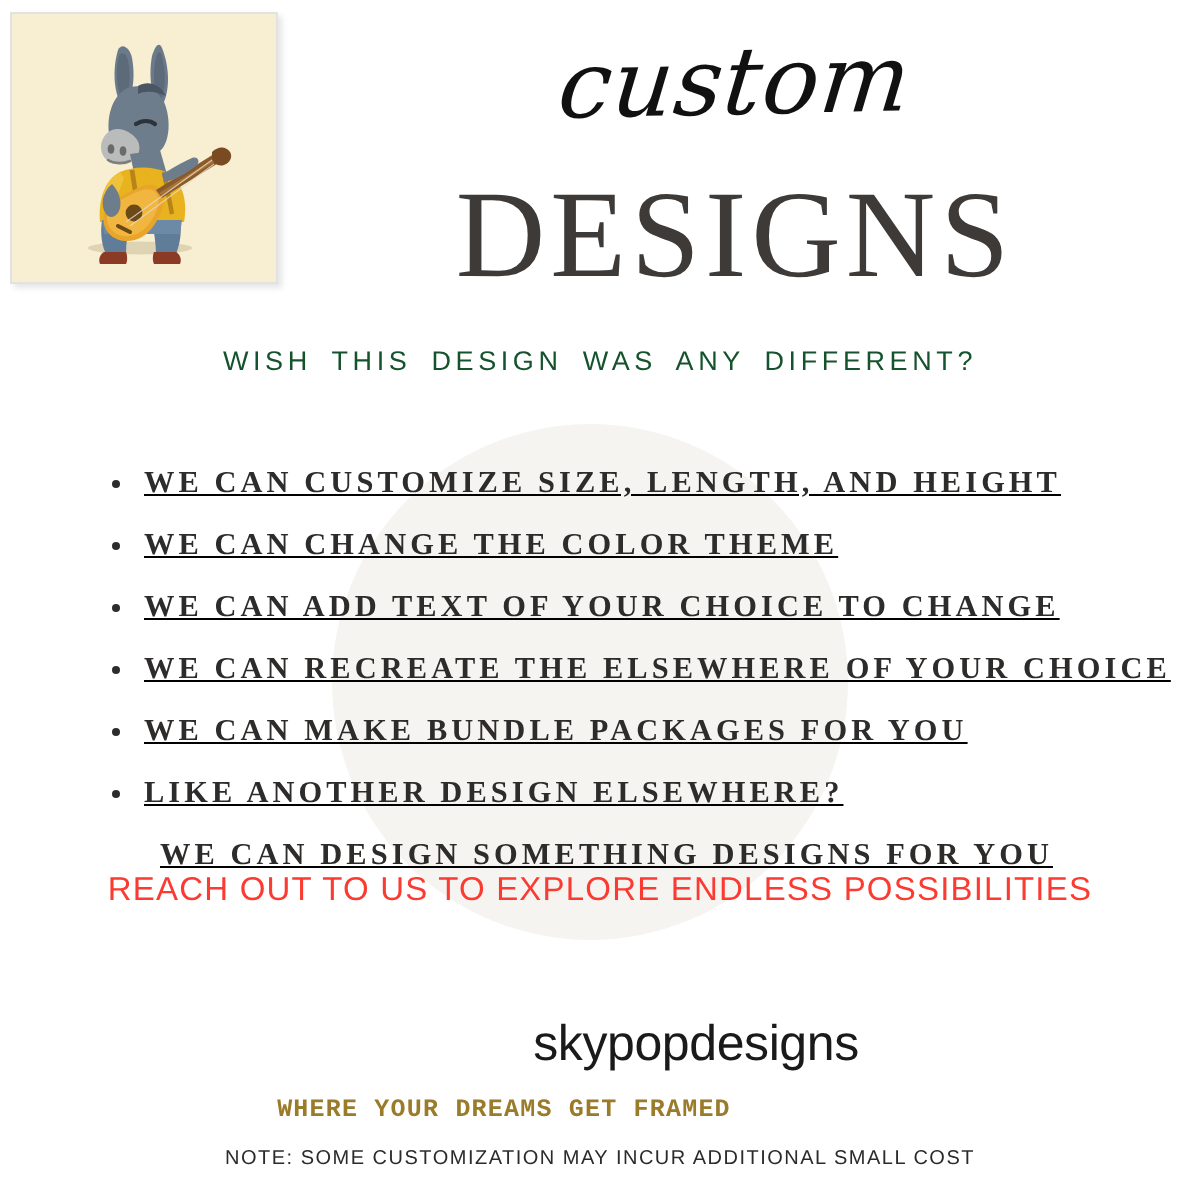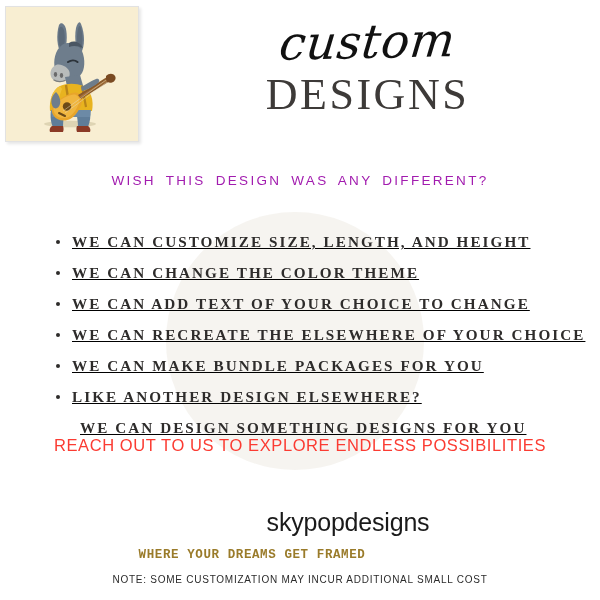--- a/index.html
+++ b/index.html
@@ -70,41 +70,41 @@
     line-height: 1.0;
     color: #111111;
     letter-spacing: 0.5px;
     transform: skewX(-7deg) rotate(-1.2deg);
     transform-origin: center center;
     margin: 0 0 2px 0;
   }
   .serif-title {
     font-family: "Liberation Serif", "DejaVu Serif", serif;
     font-weight: 400;
-    font-size: 44px;
+    font-size: 62px;
     line-height: 1.0;
     color: #3d3a38;
     letter-spacing: 2.5px;
-    margin: 8px 0 0 0;
+    margin: 22px 0 0 0;
   }
 
   
   #tagline {
     position: absolute;
     left: 0;
     top: 173px;
     width: 600px;
     text-align: center;
     z-index: 2;
     font-family: "Liberation Sans", sans-serif;
     font-weight: 500;
     font-size: 13.5px;
     letter-spacing: 2.3px;
     word-spacing: 4px;
-    color: #a21caf;
+    color: #14532d;
   }
 
   
   #bullets {
     position: absolute;
     left: 42px;
     top: 214px;
     width: 550px;
     z-index: 2;
     list-style: none;

